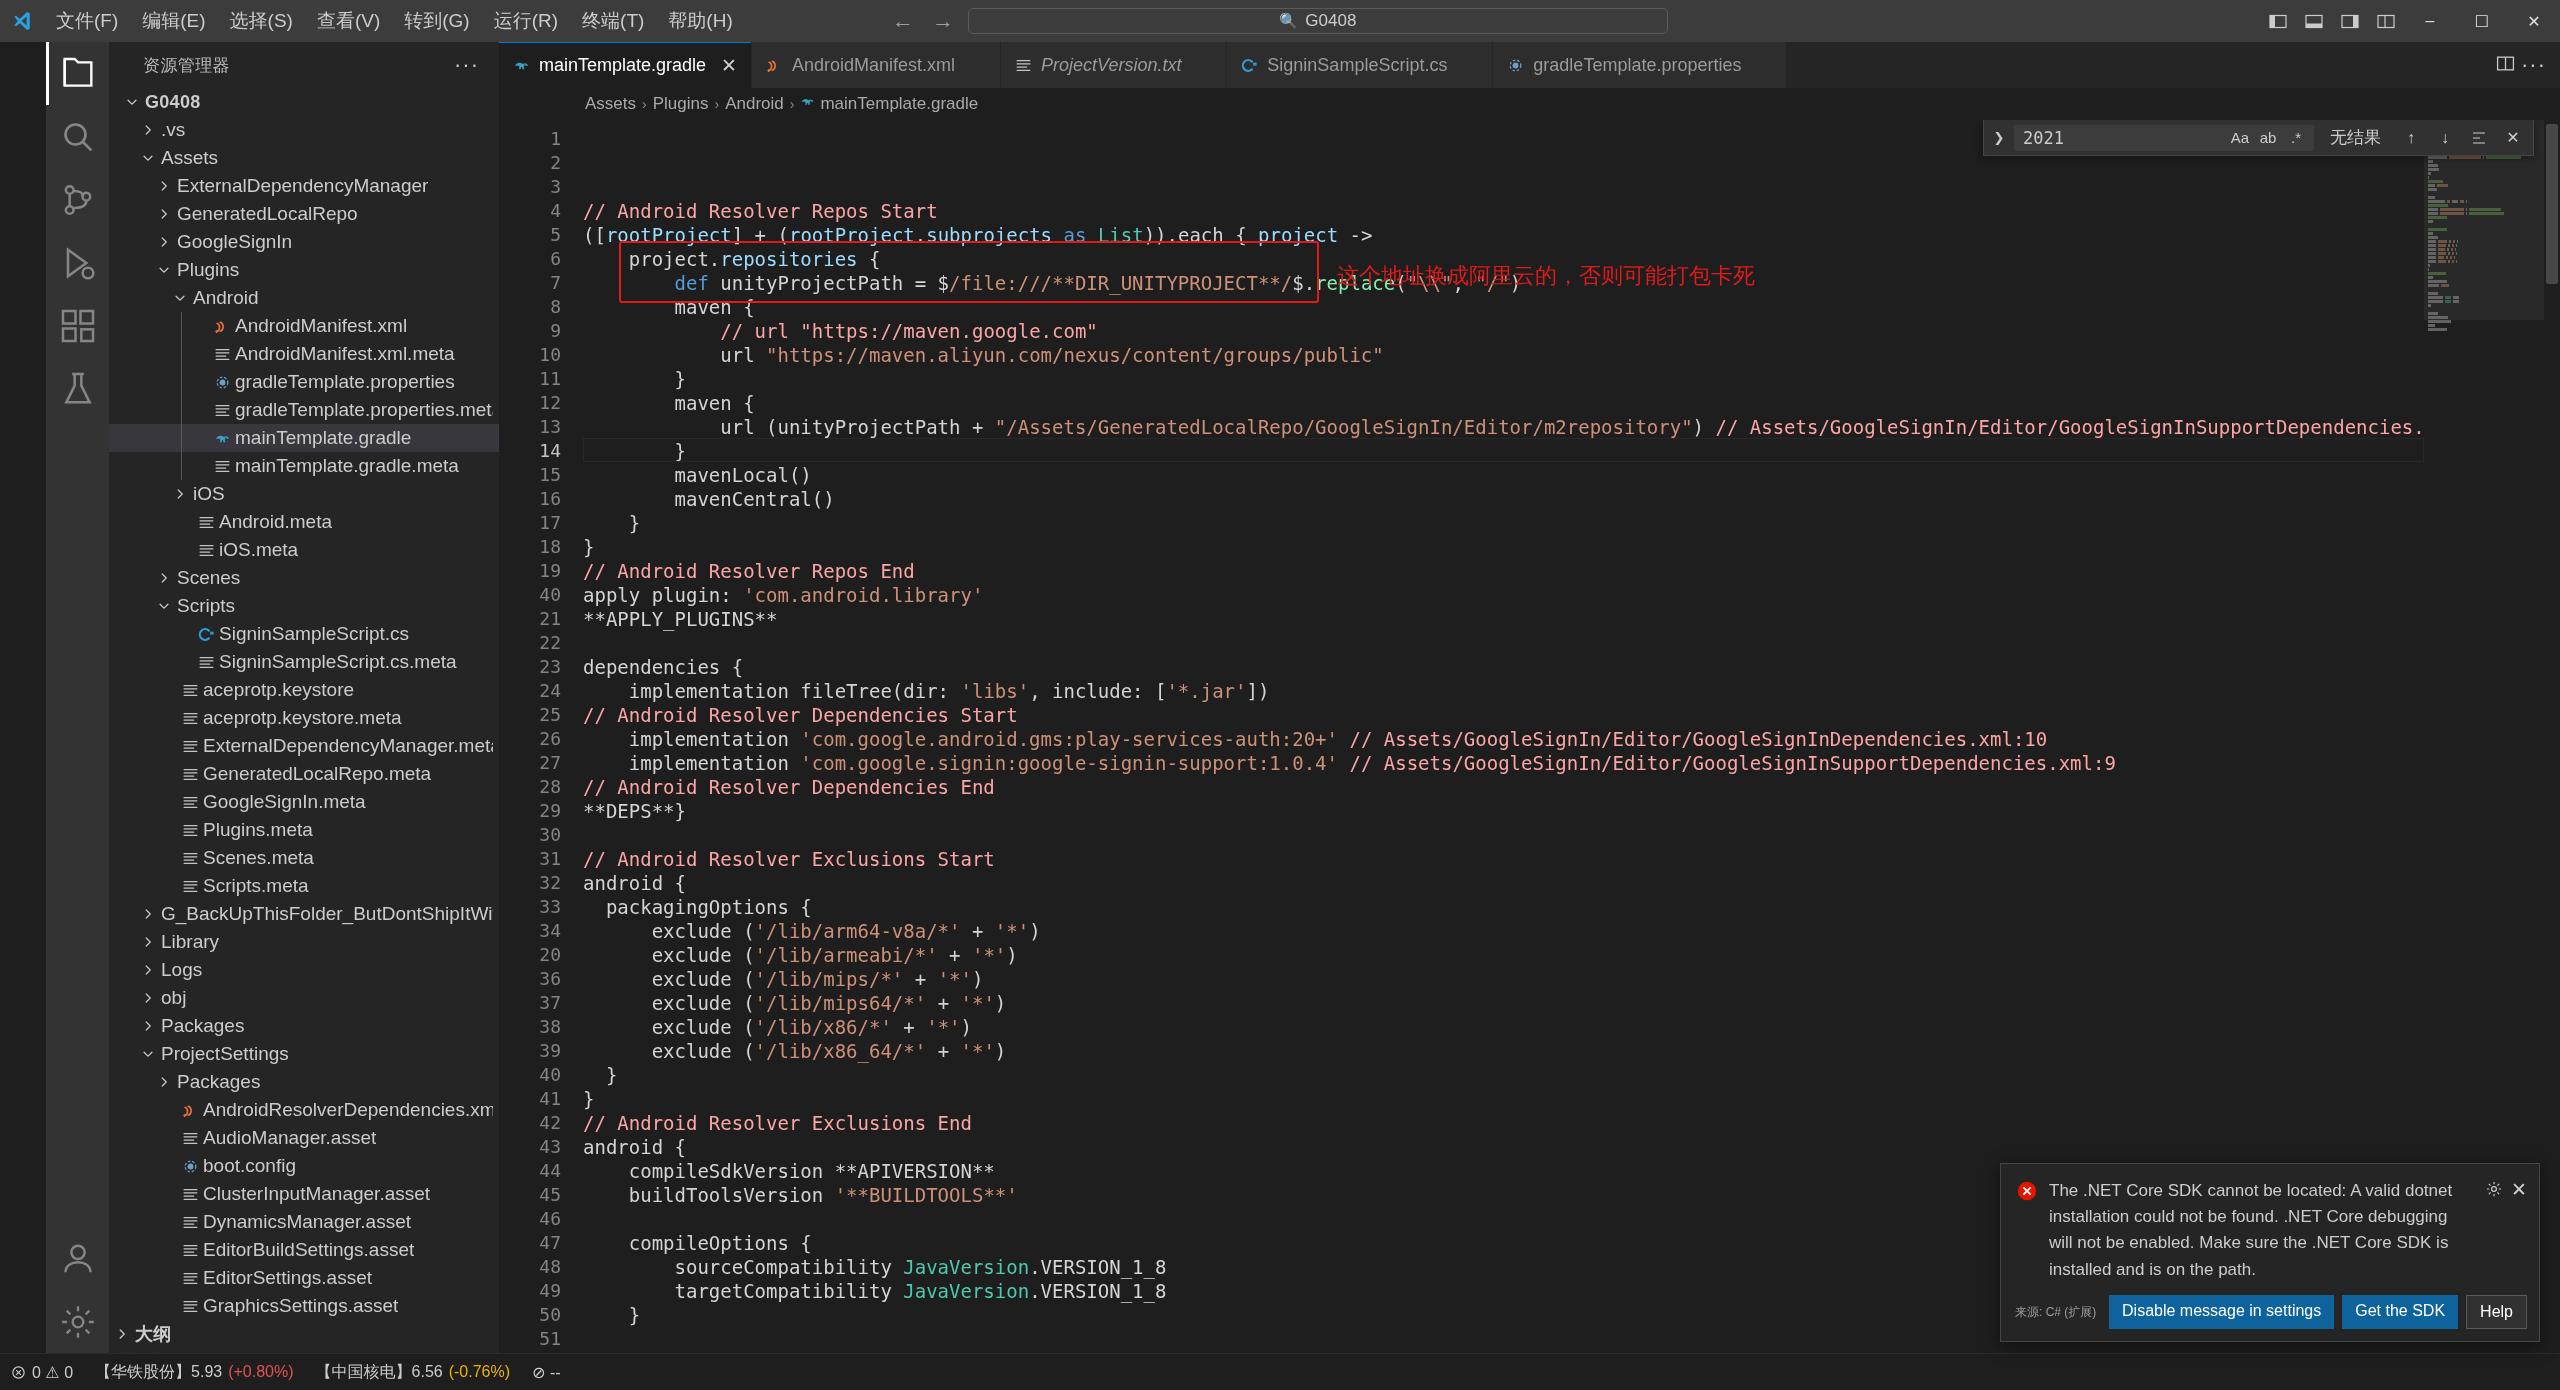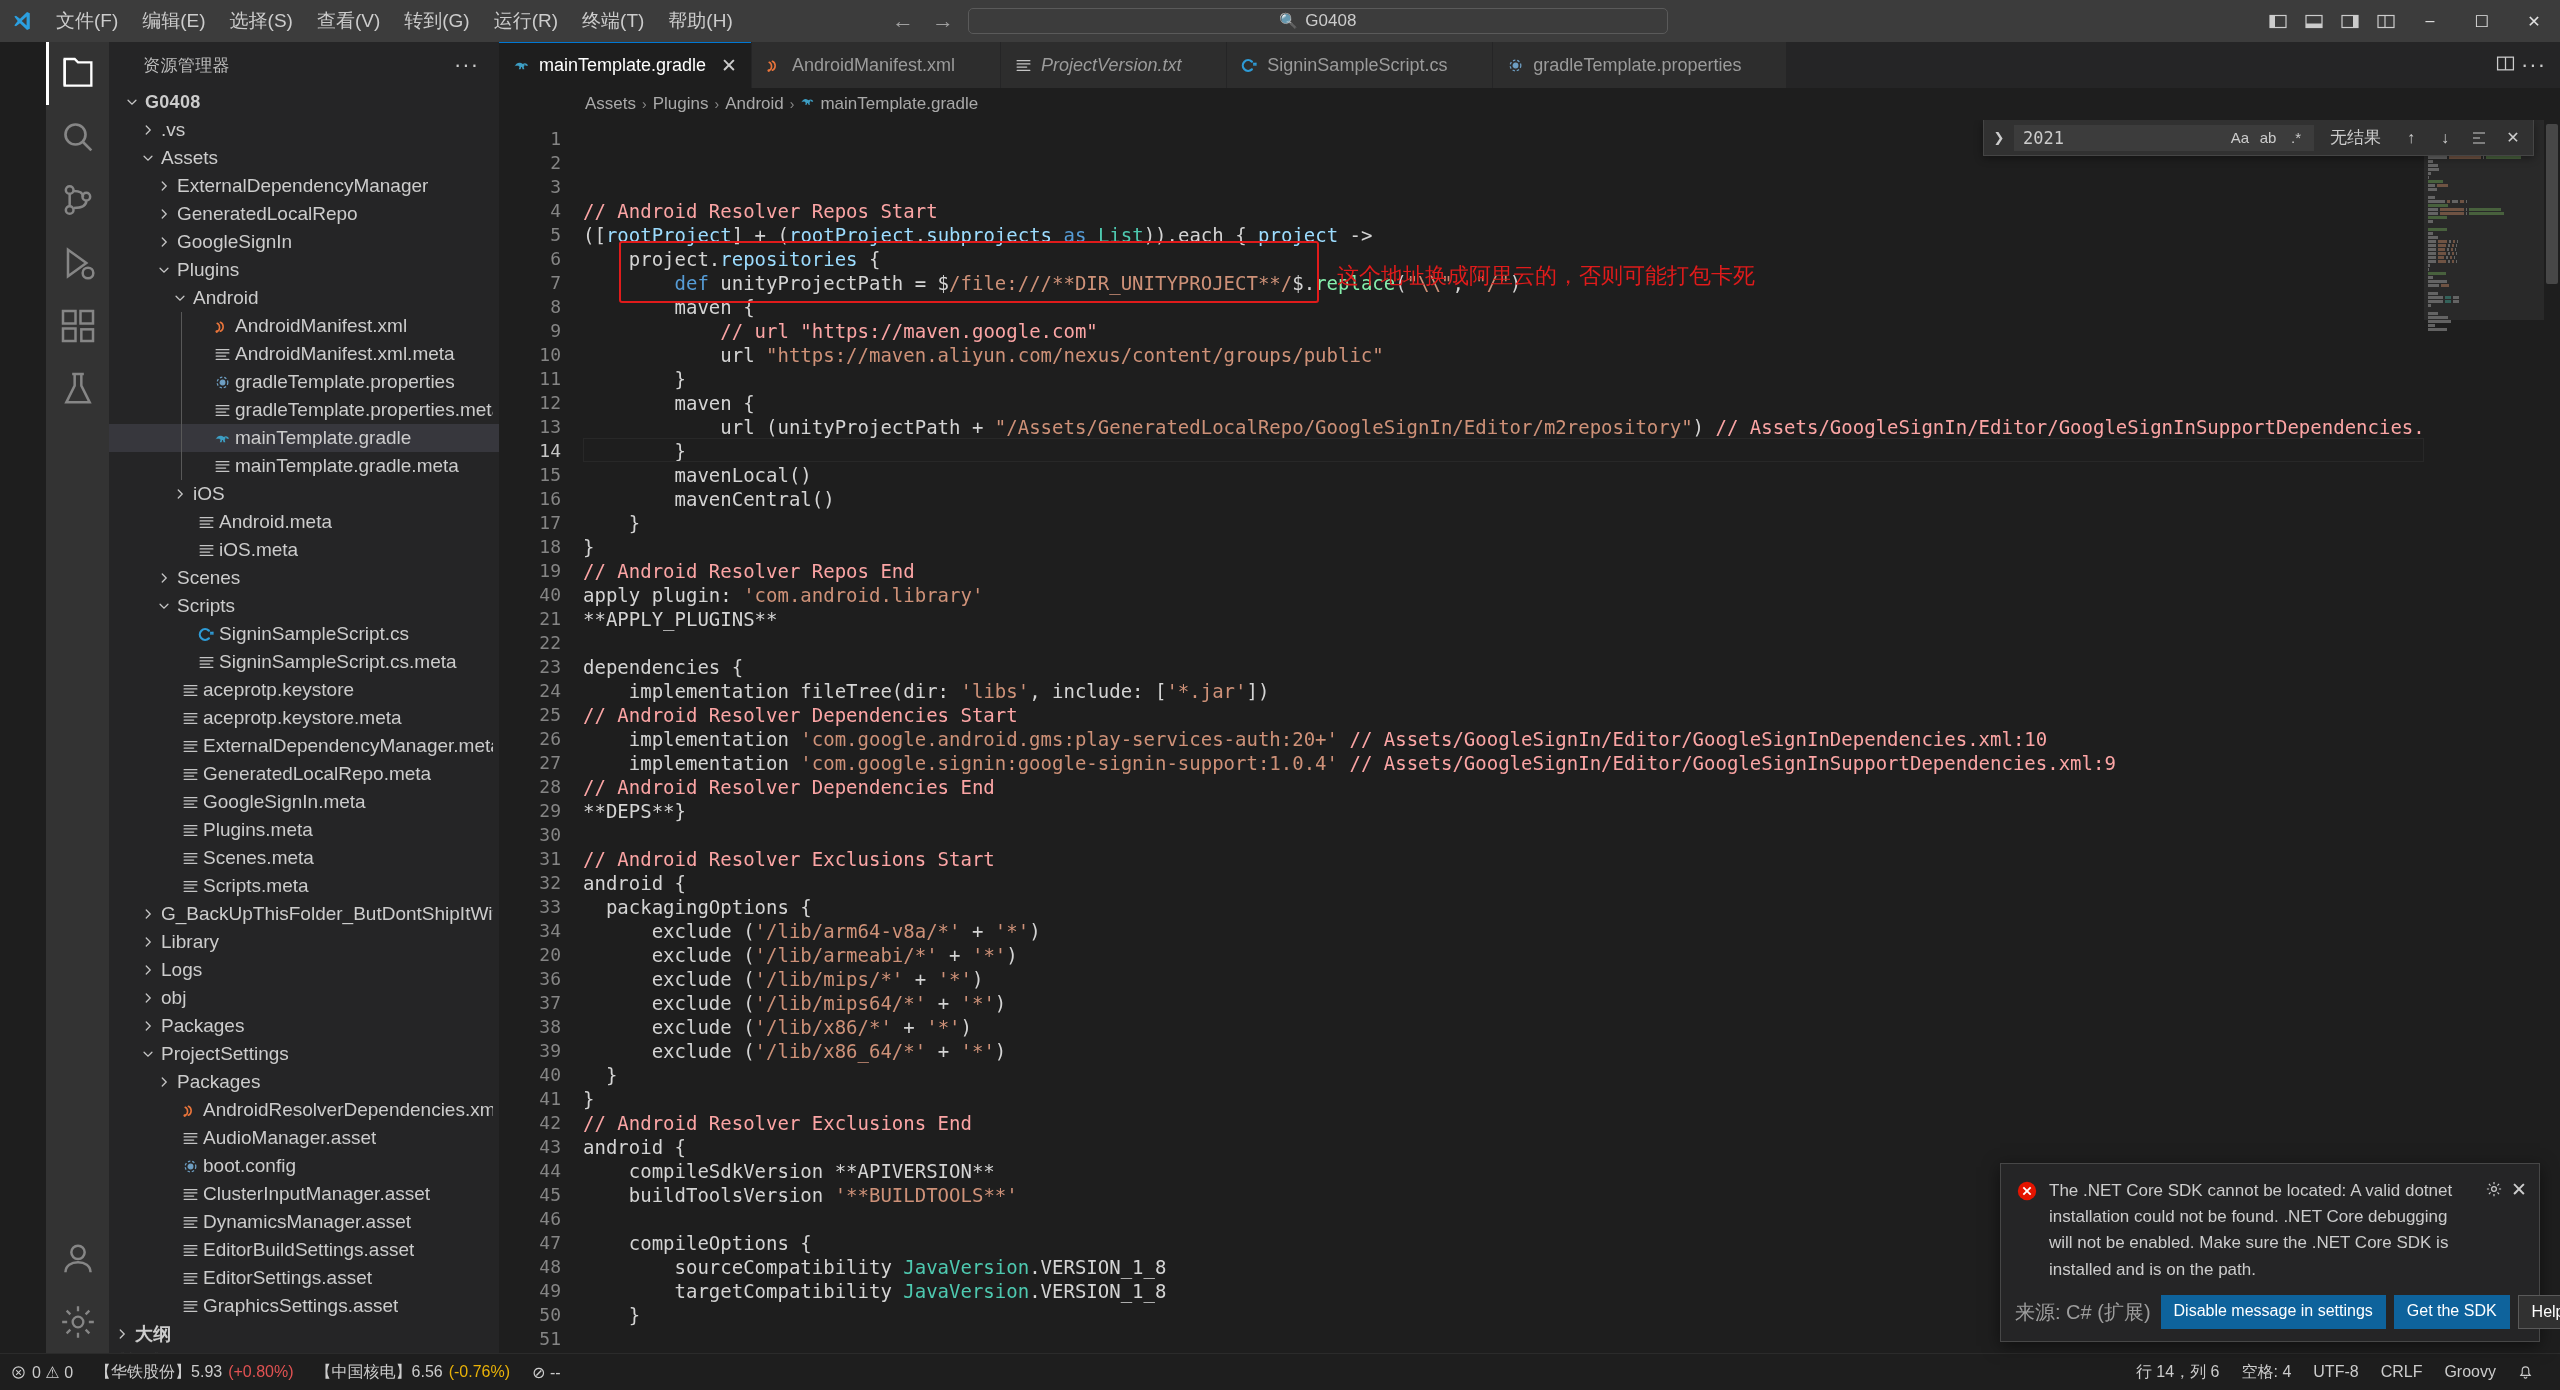--- a/index.html
+++ b/index.html
@@ -206,21 +206,21 @@
     display: flex; flex-direction: column;
   }
   .nrow { display: flex; padding: 14px 12px 8px 14px; gap: 10px; }
   .nicon { flex: 0 0 24px; display: flex; justify-content: center; padding-top: 2px; }
   .nicon svg { width: 22px; height: 22px; }
   .ntext { flex: 1; color: #cccccc; font-size: 17px; line-height: 1.55; }
   .nactions { display: flex; gap: 8px; padding-top: 2px; color: #cccccc; }
   .nactions svg { width: 18px; height: 18px; }
   .nactions span { font-size: 19px; line-height: 1; }
   .nsource { display: flex; align-items: center; gap: 10px; padding: 4px 12px 12px 14px; }
-  .nsource .src { color: #9d9d9d; font-size: 20px; white-space: nowrap; }
+  .nsource .src { color: #9d9d9d; font-size: 12px; white-space: nowrap; }
   .nbtns { display: flex; gap: 8px; margin-left: auto; }
   .nbtn {
     background: #0e639c; color: #ffffff; font-size: 16px; padding: 7px 13px;
     white-space: nowrap;
   }
   .nbtn.secondary { background: #313131; border: 1px solid #5a5a5a; }
 
   
   .watermark {
     position: absolute; right: 100px; bottom: 86px; color: rgba(255,255,255,.28);
@@ -1262,28 +1262,15 @@
         <span class="stock-up">(+0.80%)</span>
       </div>
       <div class="sb-item">
         <span>【中国核电】6.56</span>
         <span class="stock-dn">(-0.76%)</span>
       </div>
       <div class="sb-item">
         <span>⊘ --</span>
       </div>
     </div>
-    <div class="sb-right">
-      <div class="sb-item">行 14，列 6</div>
-      <div class="sb-item">空格: 4</div>
-      <div class="sb-item">UTF-8</div>
-      <div class="sb-item">CRLF</div>
-      <div class="sb-item">Groovy</div>
-      <div class="sb-item">
-        <svg viewBox="0 0 16 16" fill="none" stroke="#cccccc" stroke-width="1.2">
-          <path d="M8 2a3.5 3.5 0 0 0-3.5 3.5V9L3 11h10l-1.5-2V5.5A3.5 3.5 0 0 0 8 2z"></path>
-            <path d="M6.5 12.5a1.5 1.5 0 0 0 3 0"></path>
-        </svg>
-      </div>
-    </div>
   </div>
 
 </div>
 
 </body></html>

